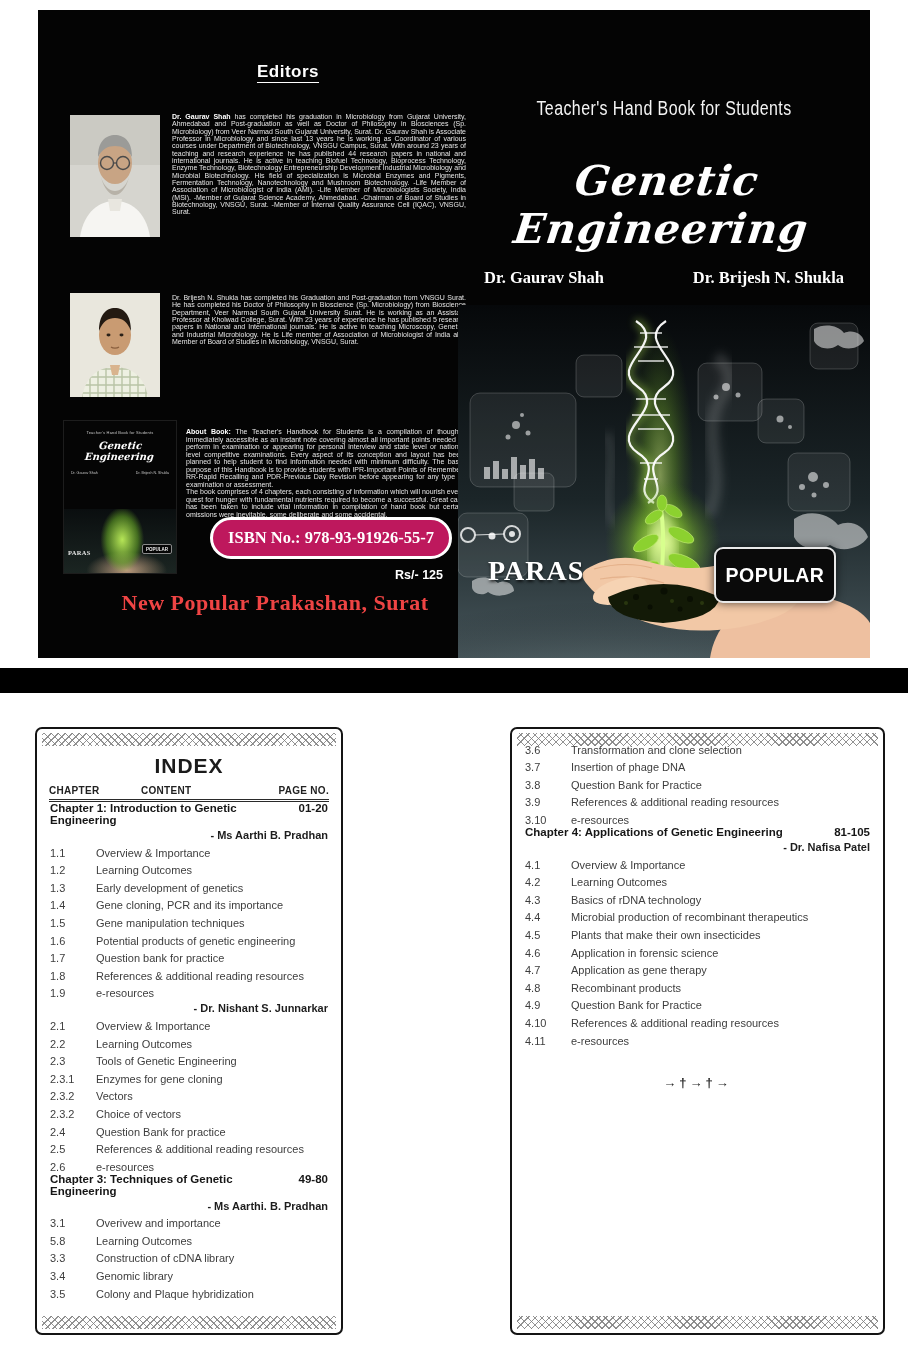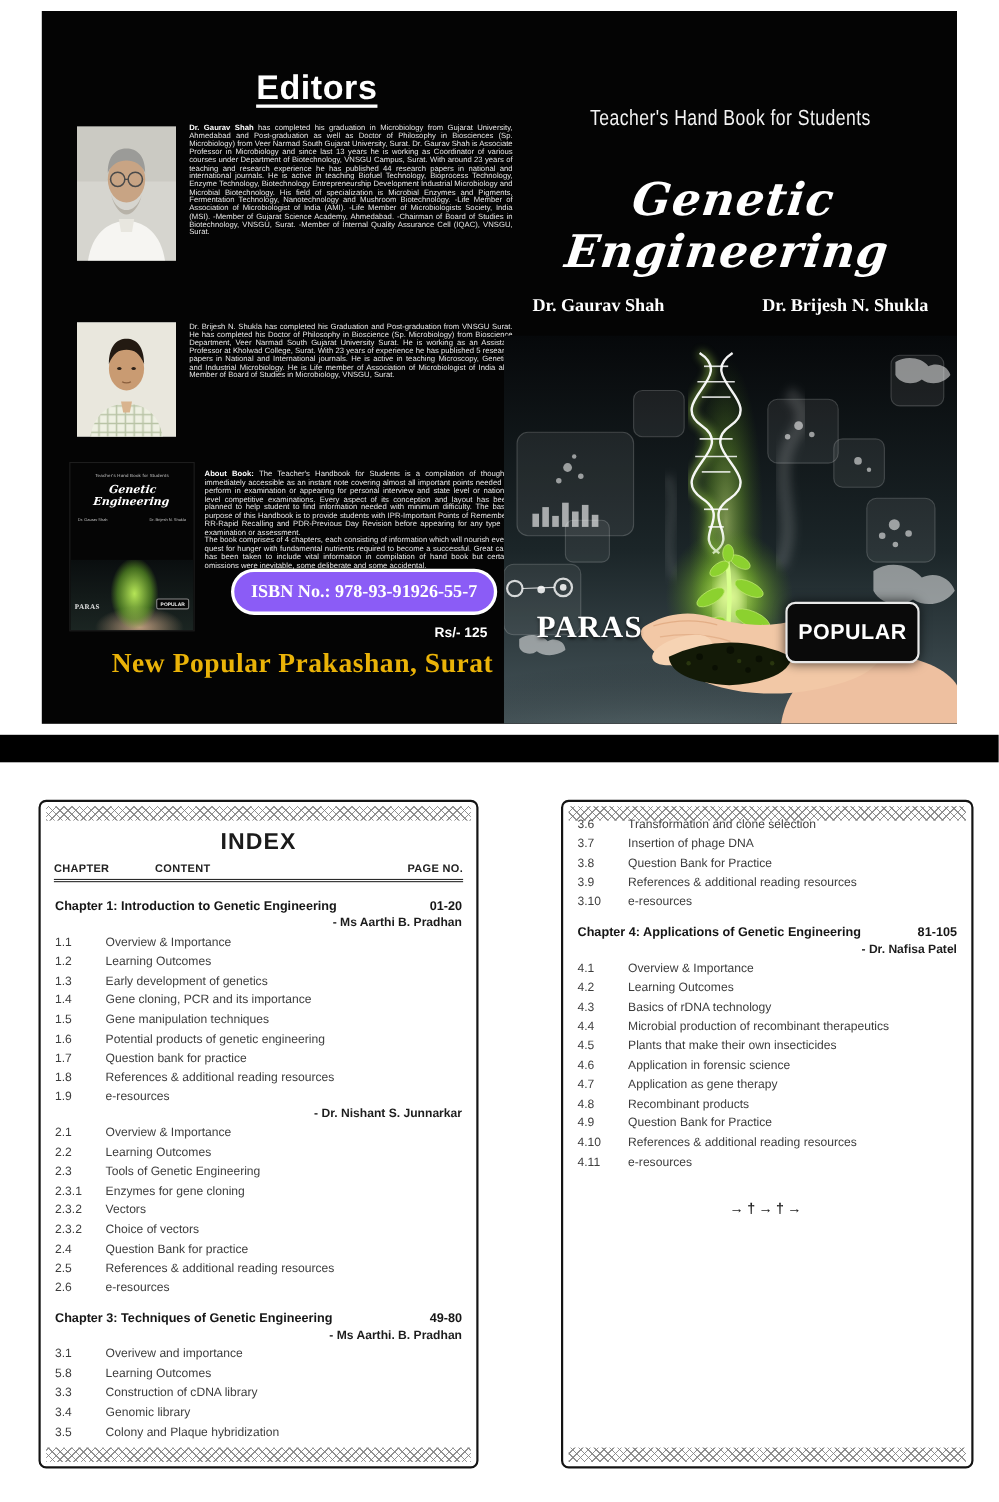--- a/index.html
+++ b/index.html
@@ -7,21 +7,21 @@
     width:908px;height:1365px;position:relative;background:var(--page-bg,#fff);
     font-family:"Liberation Sans",sans-serif;overflow:hidden;
   }
   
   .cover{position:absolute;left:38px;top:10px;width:832px;height:648px;background:var(--cover-black,#040404);}
   .back-cover{position:absolute;left:0;top:0;width:420px;height:648px;}
   .front-cover{position:absolute;left:420px;top:0;width:412px;height:648px;overflow:hidden;}
 
   .editors-title{
     position:absolute;left:0;top:52px;width:420px;text-align:center;
-    transform:translateX(40px);color:#fff;font-weight:bold;font-size:31px;
+    transform:translateX(40px);color:#fff;font-weight:bold;font-size:17px;
     text-decoration:underline;text-underline-offset:5px;letter-spacing:.5px;
   }
   .photo{position:absolute;left:32px;width:90px;overflow:hidden;background:#d8d8d2;}
   .photo1{top:105px;height:122px;}
   .photo2{top:283px;height:104px;}
   .photo svg{display:block;width:100%;height:100%;}
   .bio-text{
     position:absolute;left:134px;width:294px;margin:0;
     font-size:7px;line-height:7.35px;text-align:justify;color:#e6e6e6;
   }
@@ -43,28 +43,28 @@
   .t-scene{position:absolute;left:0;bottom:0;width:100%;height:64px;
     background:
       radial-gradient(28px 42px at 52% 48%, rgba(190,240,90,.95), rgba(110,180,40,.55) 55%, rgba(0,0,0,0) 78%),
       radial-gradient(56px 26px at 56% 96%, rgba(215,175,140,.85), rgba(0,0,0,0) 72%),
       linear-gradient(#0a0e0f,#1b2522);}
   .t-paras{position:absolute;left:4px;bottom:17px;color:#e3e3e3;font-family:"Liberation Serif",serif;font-weight:bold;font-size:6.5px;letter-spacing:.3px;}
   .t-popular{position:absolute;right:4px;bottom:19px;color:#f0f0f0;background:#060606;border:.5px solid #8a8a8a;border-radius:2px;font-weight:bold;font-size:4.5px;padding:1.5px 3px;}
 
   .isbn-pill{
     position:absolute;left:172px;top:507px;width:236px;height:36px;
-    border:3px solid #fff;border-radius:26px;background:#8b5cf6;color:#fff;
+    border:3px solid #fff;border-radius:26px;background:#be185d;color:#fff;
     display:flex;align-items:center;justify-content:center;
     font-family:"Liberation Serif",serif;font-weight:bold;font-size:16.5px;white-space:nowrap;
   }
   .price{position:absolute;right:15px;top:558px;color:#fff;font-weight:bold;font-size:12.5px;}
   .publisher{
-    position:absolute;left:0;top:580px;width:474px;text-align:center;color:#eab308;
-    font-family:"Liberation Serif",serif;font-weight:bold;font-size:25px;letter-spacing:.5px;
+    position:absolute;left:0;top:580px;width:474px;text-align:center;color:#ef4444;
+    font-family:"Liberation Serif",serif;font-weight:bold;font-size:22px;letter-spacing:.5px;
   }
 
   
   .tagline{
     position:absolute;top:87px;left:0;width:100%;text-align:center;color:#f4f4f4;
     font-size:20px;font-weight:500;transform:scaleX(.8);letter-spacing:.5px;
   }
   .title-script{
     position:absolute;top:147px;left:0;width:100%;text-align:center;color:#fff;
     font-family:"DejaVu Serif",serif;font-style:italic;font-weight:600;font-size:41px;
@@ -90,41 +90,41 @@
   }
 
   
   .band{position:absolute;left:0;top:668px;width:908px;height:25px;background:#000;}
 
   
   .index-page{
     position:absolute;top:727px;height:608px;background:#fff;
     border:2px solid #141414;border-radius:7px;box-sizing:border-box;color:#333;
   }
-  .index-page.left{left:35px;width:400px;}
+  .index-page.left{left:35px;width:308px;}
   .index-page.right{left:510px;width:375px;}
   .lace{
     position:absolute;left:5px;right:5px;height:13px;opacity:.85;
     background-image:
       repeating-linear-gradient(45deg, rgba(105,105,105,.85) 0 1px, rgba(0,0,0,0) 1px 5px),
       repeating-linear-gradient(-45deg, rgba(105,105,105,.85) 0 1px, rgba(0,0,0,0) 1px 5px);
   }
   .lace.top{top:4px;}
   .lace.bottom{bottom:4px;}
   .index-title{margin-top:25px;text-align:center;font-weight:bold;font-size:21px;letter-spacing:1px;color:#1b1b1b;}
   .col-head{
     display:flex;margin:7px 12px 0 12px;padding-bottom:3px;
     border-bottom:3px double #2a2a2a;font-weight:bold;font-size:10px;color:#222;letter-spacing:.3px;
   }
   .col-head .c1{width:92px;}
   .col-head .c2{flex:1;text-align:left;}
   .col-head .c3{width:72px;text-align:right;}
   .blocks{padding:0 13px;}
   .index-page.right .blocks{padding-top:9px;}
-  .ch-head{display:flex;margin-top:16px;font-weight:bold;font-size:11.5px;color:#161616;gap:27px;}
+  .ch-head{display:flex;font-weight:bold;font-size:11.5px;color:#161616;gap:27px;}
   .ch-title{flex:1;padding-right:8px;}
   .ch-pages{white-space:nowrap;}
   .ch-author{text-align:right;font-weight:bold;font-size:11px;color:#1d1d1d;margin-top:3px;}
   .item-row{display:flex;margin-top:5.6px;font-size:11px;color:#3d3d3d;}
   .item-num{width:46px;flex:none;}
   .item-text{flex:1;}
   .ornament{text-align:center;margin-top:28px;font-size:13px;color:#1f1f1f;letter-spacing:3px;font-weight:bold;}
 </style>
 </head>
 <body>

